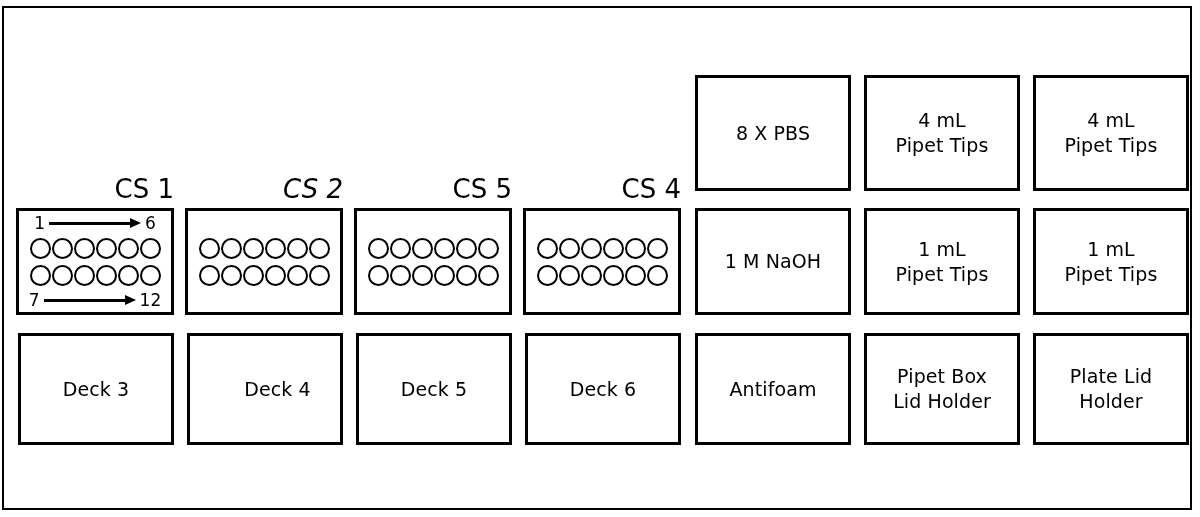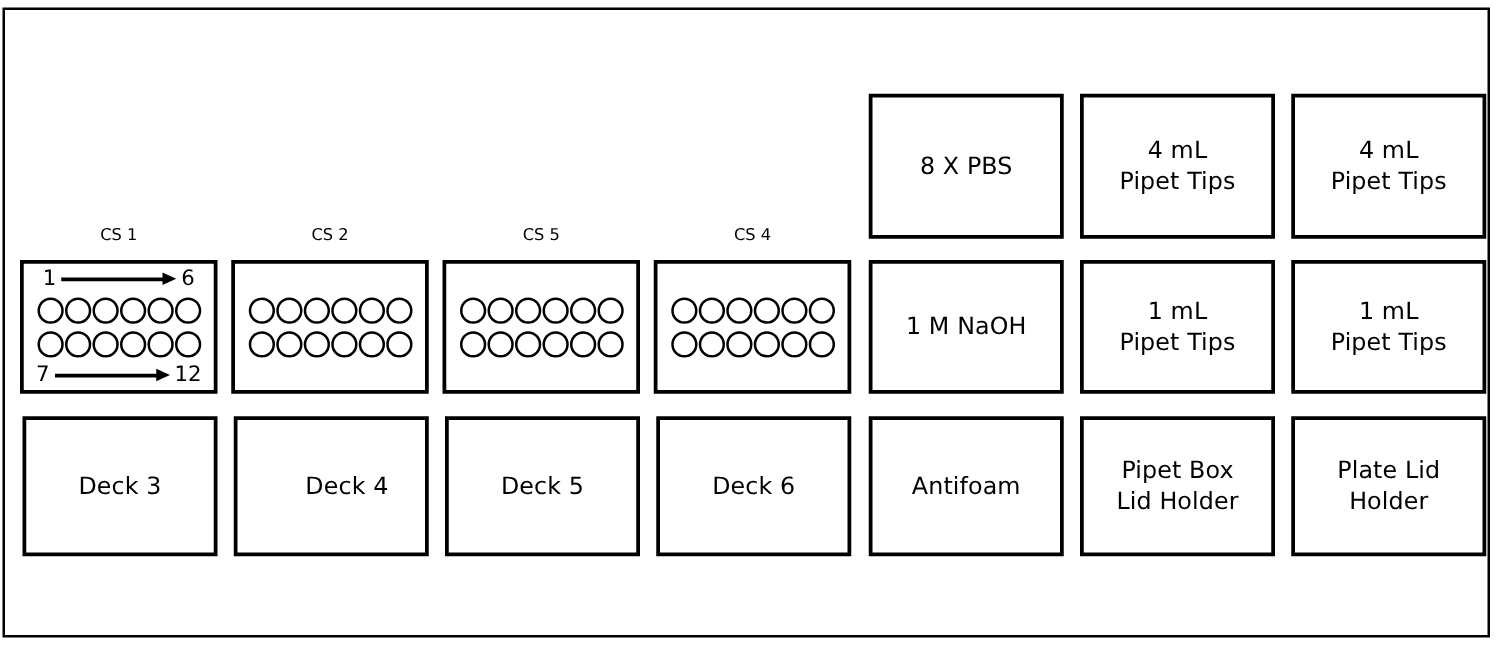--- a/index.html
+++ b/index.html
@@ -42,22 +42,22 @@
     font-size: 19px;
     line-height: 25px;
     letter-spacing: .1px;
     white-space: pre-line;
   }
 
   
   .cs-title {
     position: absolute;
     width: 158px;
-    text-align: center;
-    font-size: 13px;
+    text-align: right;
+    font-size: 26px;
     line-height: 22px;
   }
   .cs-box {
     position: absolute;
     box-sizing: border-box;
     border: 3px solid #000000;
     background: #ffffff;
   }
   .cs-inner {
     position: relative;
@@ -137,21 +137,21 @@
     <span class="box-label">4 mL
 Pipet Tips</span>
   </div>
 
   <div class="deck-box" style="left:1029px; top:67px; width:156px; height:116px;">
     <span class="box-label">4 mL
 Pipet Tips</span>
   </div>
 
   <div class="cs-title" style="left:12px; top:170px;">CS 1</div>
-  <div class="cs-title" style="left:181px; top:170px;">CS 2</div>
+  <div class="cs-title" style="left:181px; top:170px;font-style:italic;">CS 2</div>
   <div class="cs-title" style="left:350px; top:170px;">CS 5</div>
   <div class="cs-title" style="left:519px; top:170px;">CS 4</div>
 
   <div class="cs-box" style="left:12px; top:200px; width:158px; height:107px;">
     <div class="cs-inner">
 
       <div class="flow-row top">
         <span class="flow-num">1</span>
         <span class="flow-arrow">
           <span class="shaft"></span>

